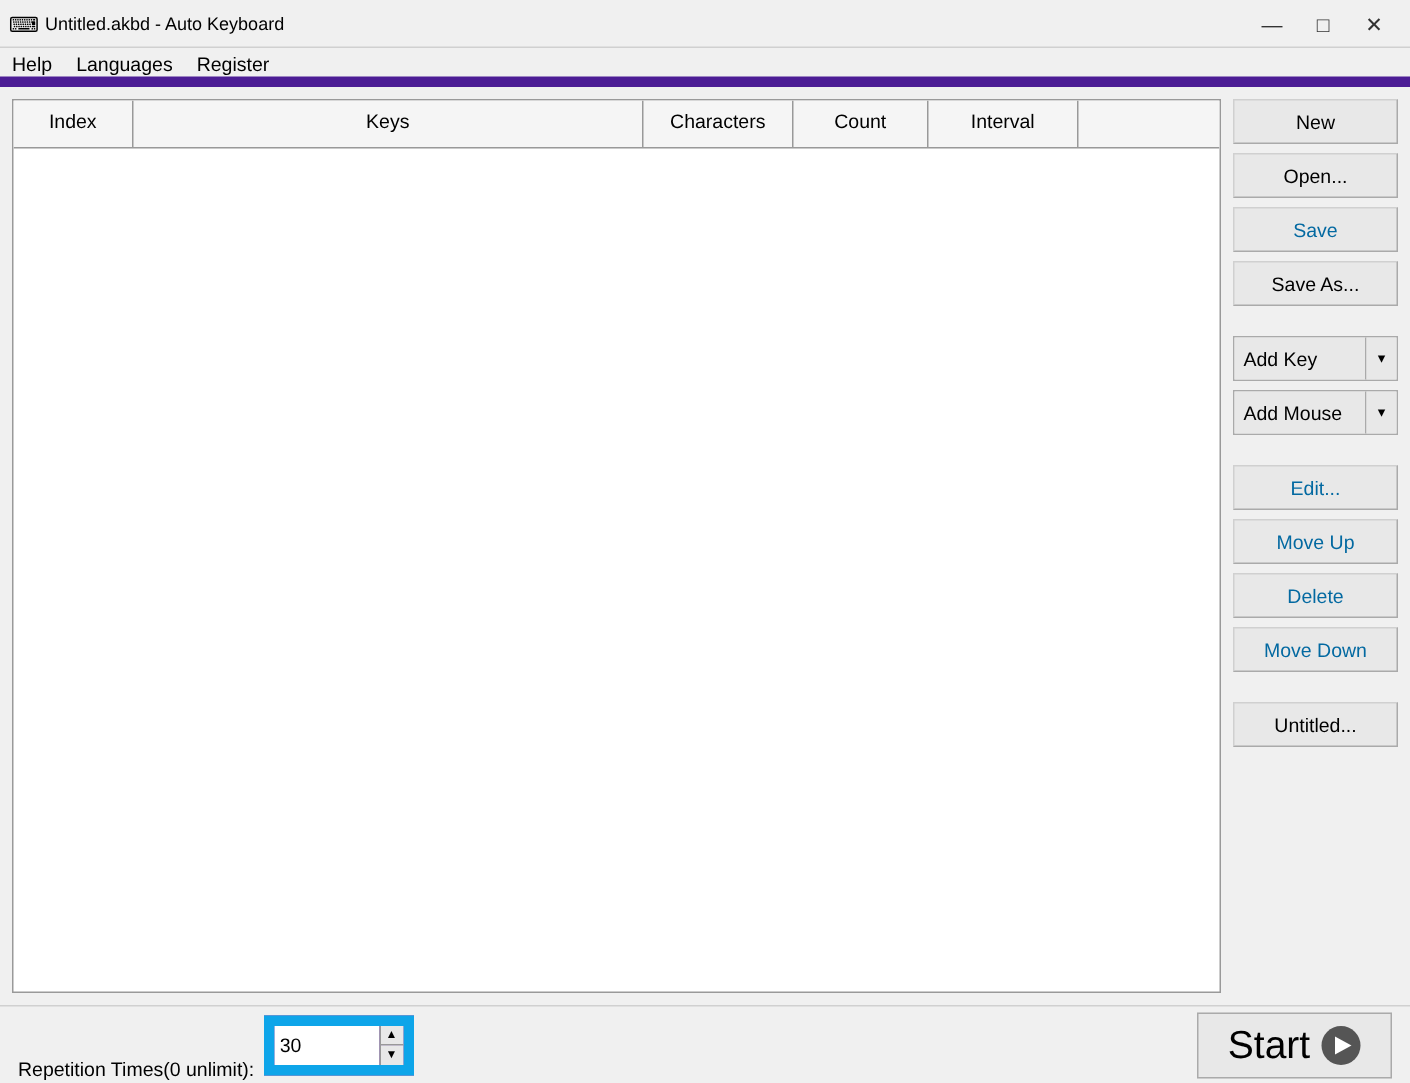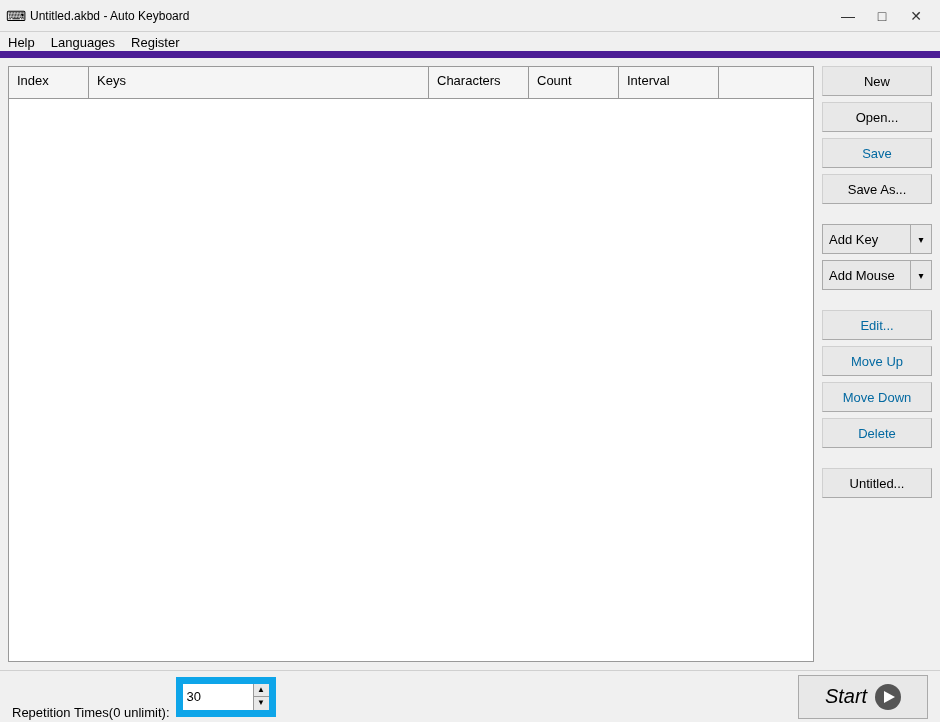--- a/index.html
+++ b/index.html
@@ -105,20 +105,21 @@
       border-bottom: 1px solid #999;
       background: #f5f5f5;
       min-height: 32px;
     }
 
     .table-col-header {
       padding: 6px 8px;
       font-size: 13px;
       font-weight: normal;
       border-right: 1px solid #999;
+      text-align: center;
     }
 
     .col-index { width: 80px; }
     .col-keys { width: 340px; }
     .col-characters { width: 100px; }
     .col-count { width: 90px; }
     .col-interval { width: 100px; }
 
     .table-body {
       flex: 1;
@@ -249,23 +250,22 @@
     .start-btn {
       width: 130px;
       height: 44px;
       background: #e8e8e8;
       border: 1px solid #aaa;
       cursor: pointer;
       display: flex;
       align-items: center;
       justify-content: center;
       gap: 8px;
-      font-size: 20px;
+      font-size: 26px;
       font-weight: normal;
-      font-style: italic;
     }
 
     .start-icon {
       width: 26px;
       height: 26px;
       border-radius: 50%;
       background: #555;
       display: flex;
       align-items: center;
       justify-content: center;
@@ -334,22 +334,22 @@
 
       <div class="sidebar-btn-split">
         <button class="btn-main">Add Mouse</button>
         <button class="btn-dropdown">▾</button>
       </div>
 
       <div class="spacer"></div>
 
       <button class="sidebar-btn" disabled="">Edit...</button>
       <button class="sidebar-btn" disabled="">Move Up</button>
+      <button class="sidebar-btn" disabled="">Delete</button>
       <button class="sidebar-btn" disabled="">Move Down</button>
-      <button class="sidebar-btn" disabled="">Delete</button>
 
       <div class="spacer"></div>
 
       <button class="sidebar-btn">Untitled...</button>
     </div>
 
   </div>
 
   <div class="bottom-bar">
     <div class="repetition-area">

